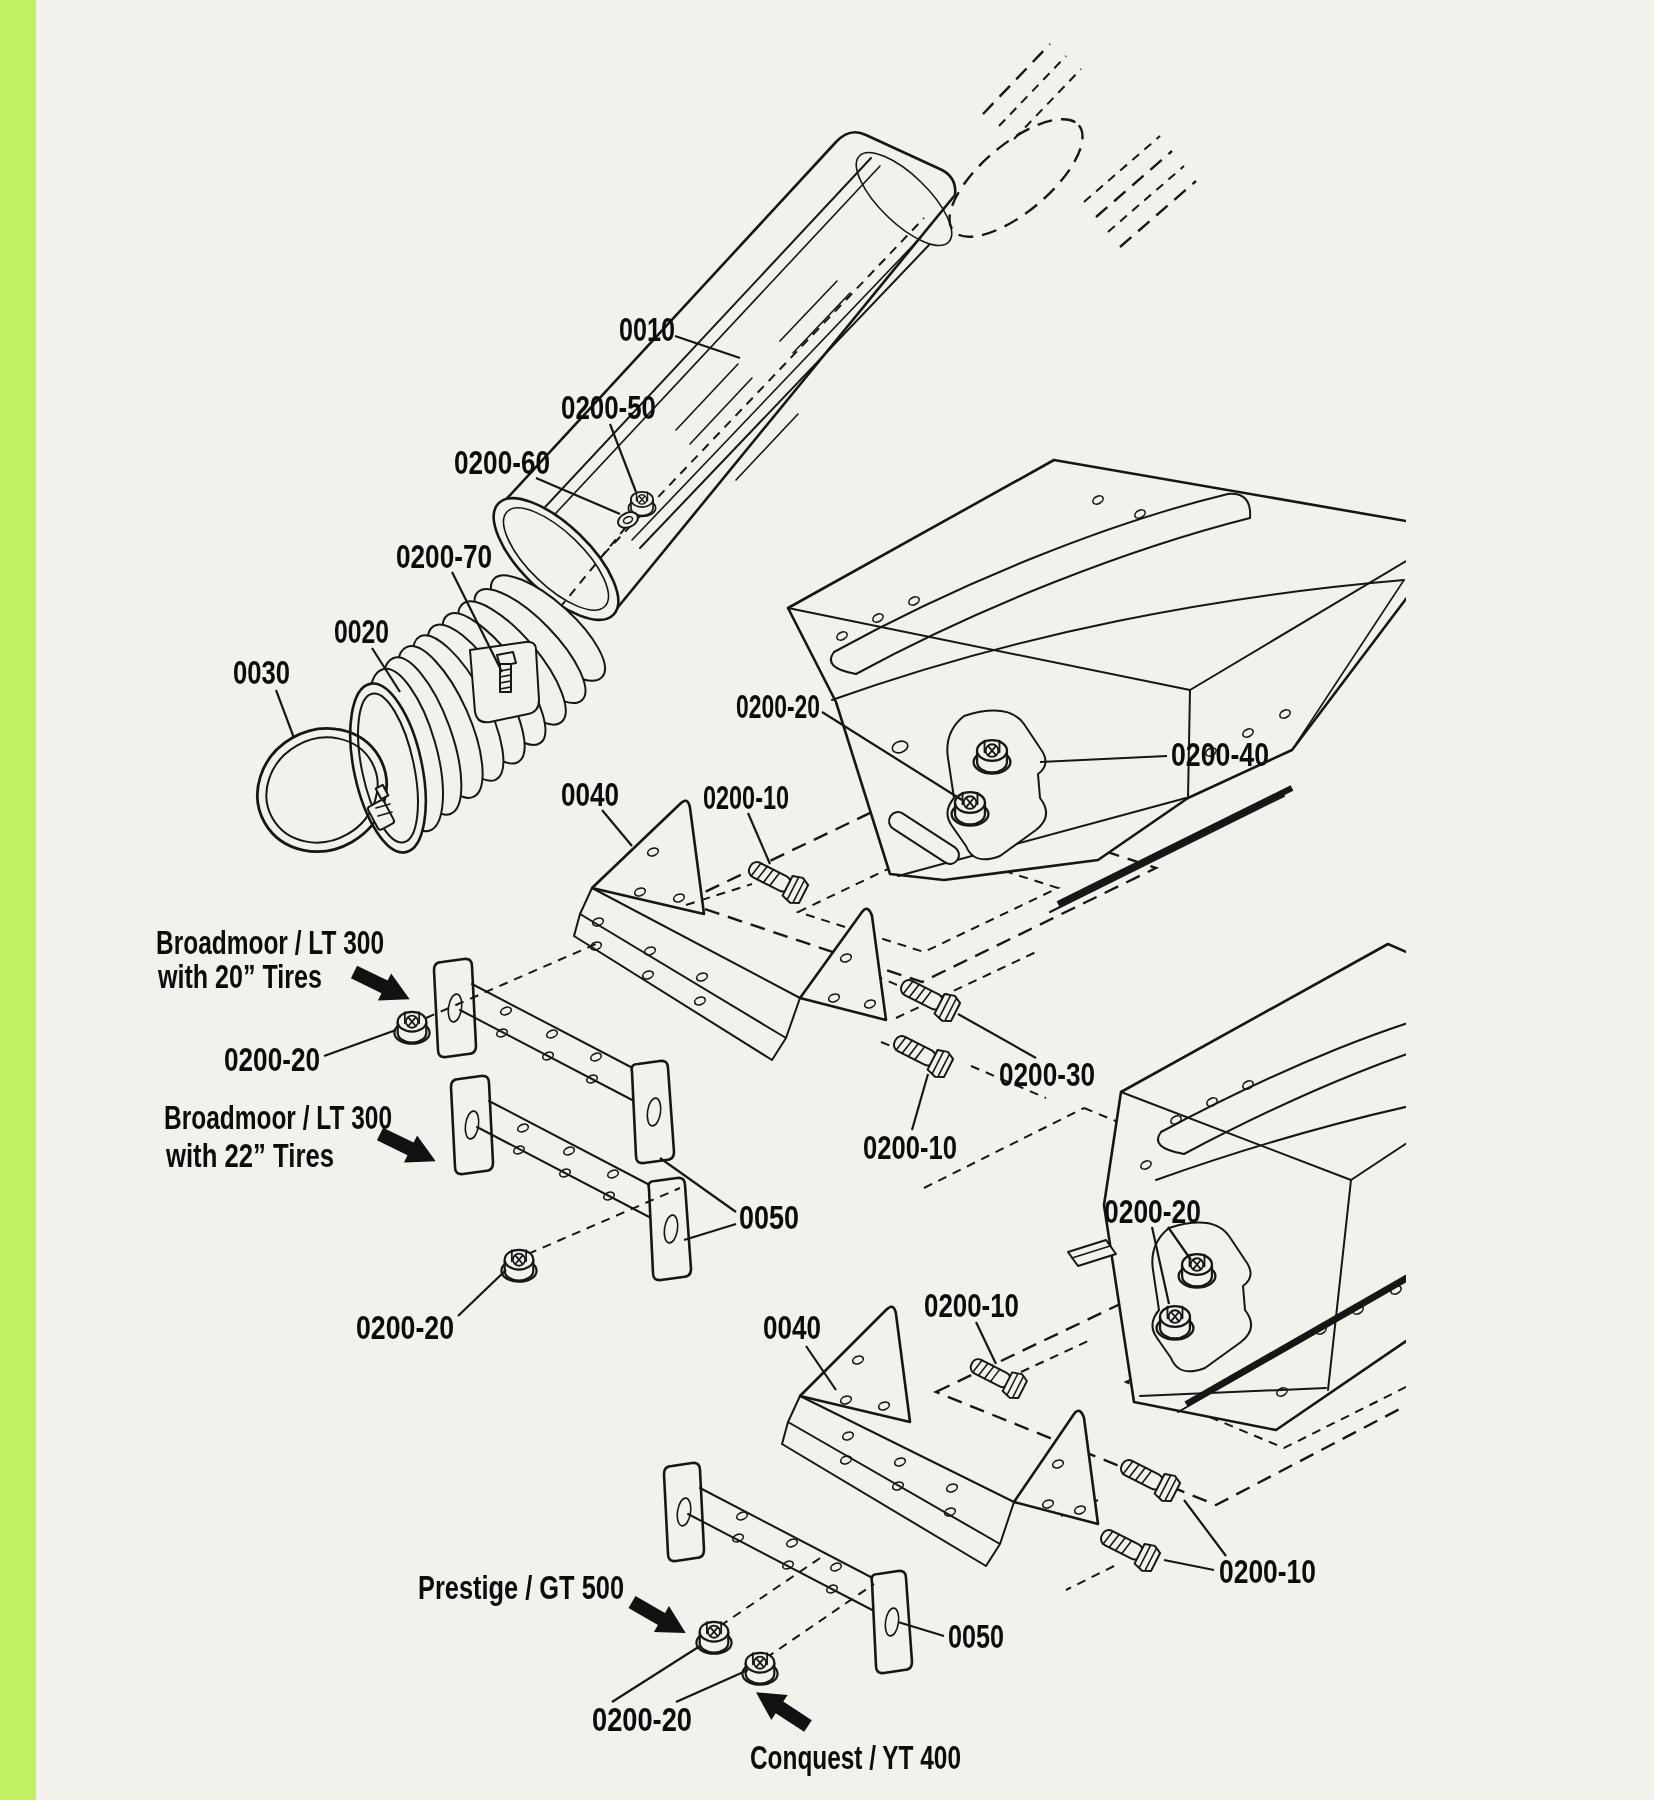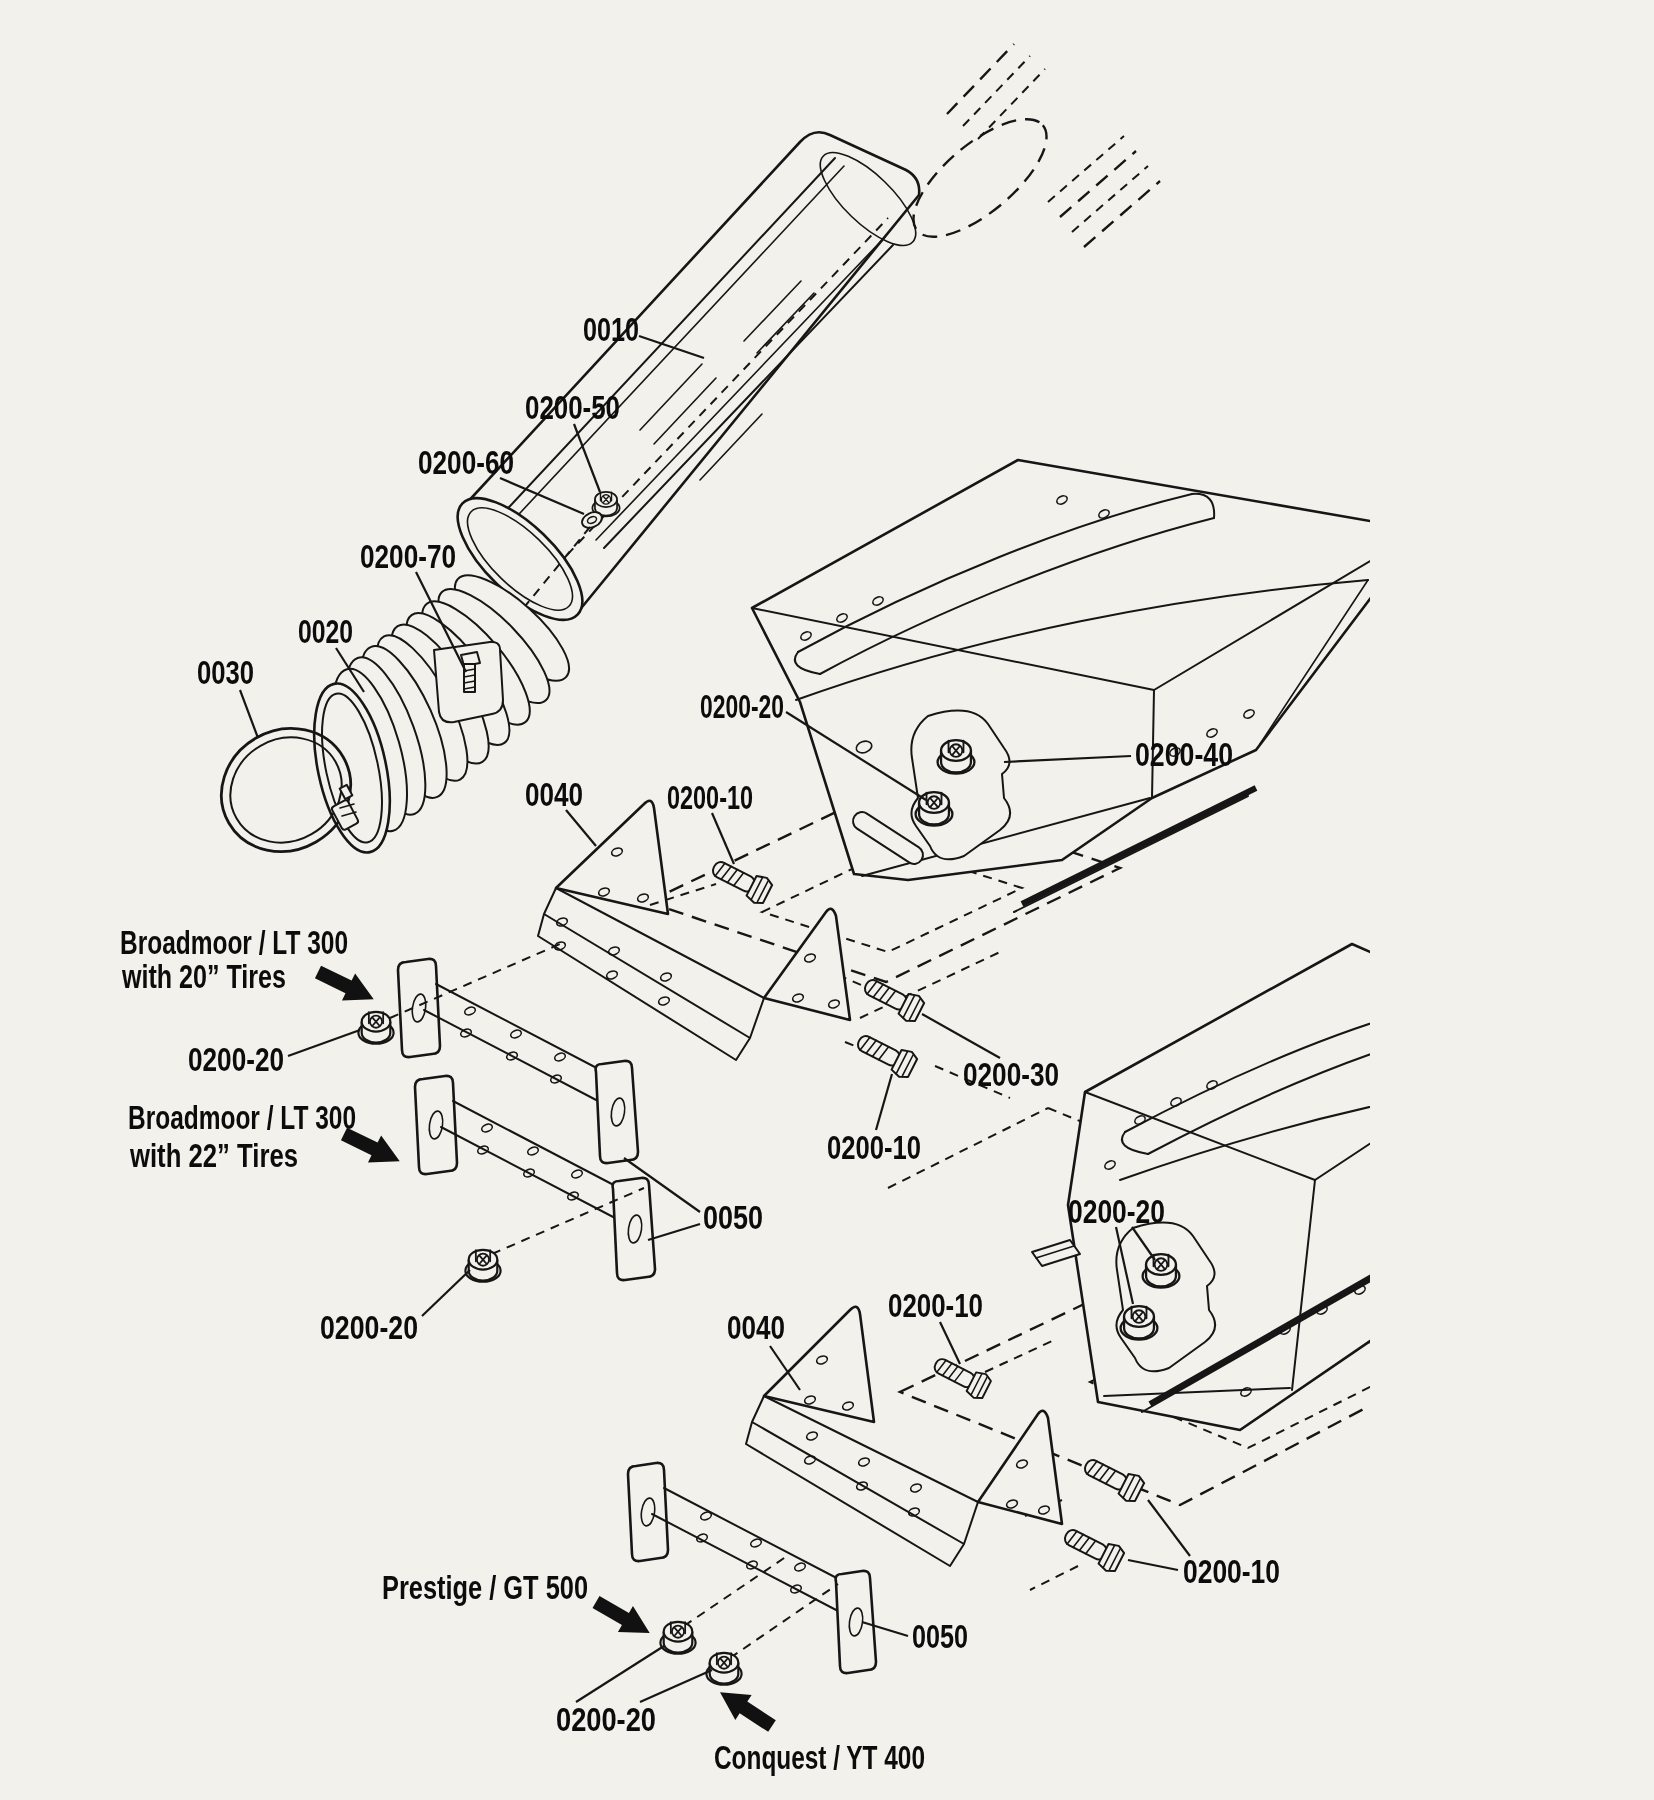--- a/index.html
+++ b/index.html
@@ -1,16 +1,16 @@
 <!DOCTYPE html>
 <html><head>
 <meta charset="utf-8">
 <style>
   html,body{margin:0;padding:0;background:#f2f1eb;}
-  .stage{width:1370px;height:1800px;position:relative;background:#bef264;overflow:hidden;}
+  .stage{width:1370px;height:1800px;position:relative;background:#bef264;overflow:hidden;padding-left:36px;}
   svg{display:block}
   .ln{fill:none;stroke:#161616;stroke-width:2.8;stroke-linecap:round;stroke-linejoin:round}
   .ln2{fill:none;stroke:#161616;stroke-width:2;stroke-linecap:round;stroke-linejoin:round}
   .thin{fill:none;stroke:#161616;stroke-width:1.6;stroke-linecap:round}
   .w{fill:#f2f1eb;stroke:#161616;stroke-width:2.6;stroke-linejoin:round}
   .w2{fill:#f2f1eb;stroke:#161616;stroke-width:2;stroke-linejoin:round}
   .dash{fill:none;stroke:#161616;stroke-width:2.4;stroke-dasharray:15 9;stroke-linecap:butt}
   .dashT{fill:none;stroke:#161616;stroke-width:2;stroke-dasharray:9 7}
   .lead{stroke:#161616;stroke-width:2.2;fill:none}
   .lbl{font-family:"Liberation Sans",sans-serif;font-weight:bold;font-size:34px;fill:#0c0c0c}

